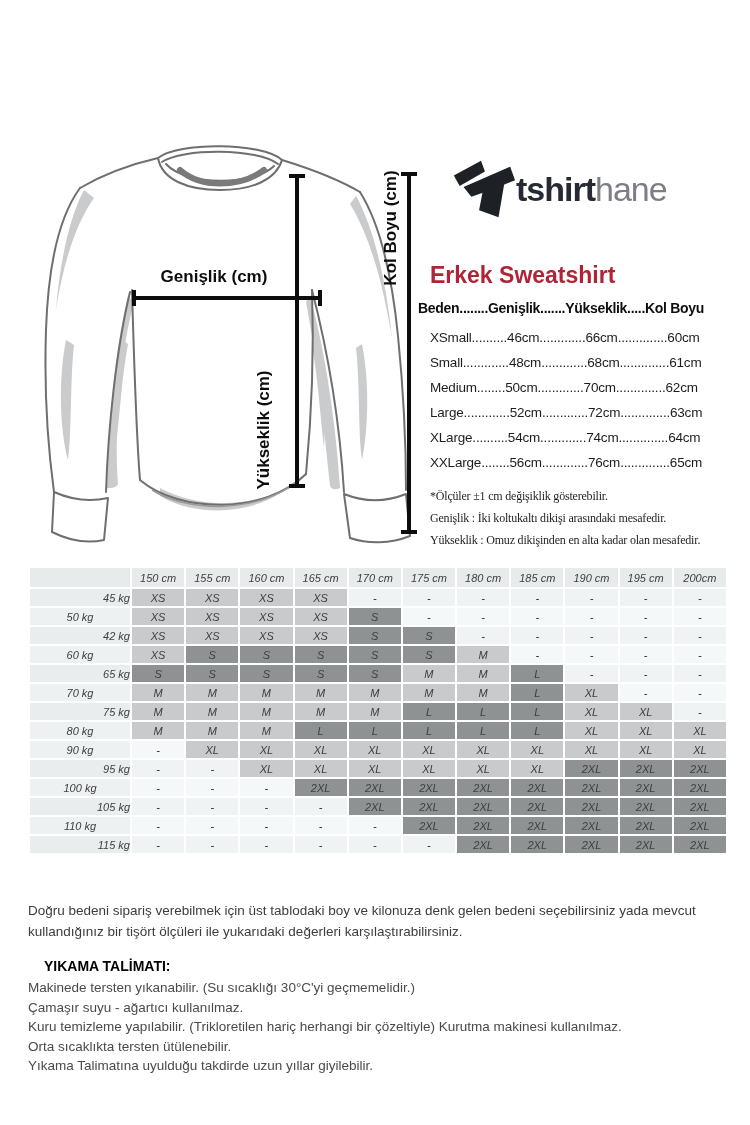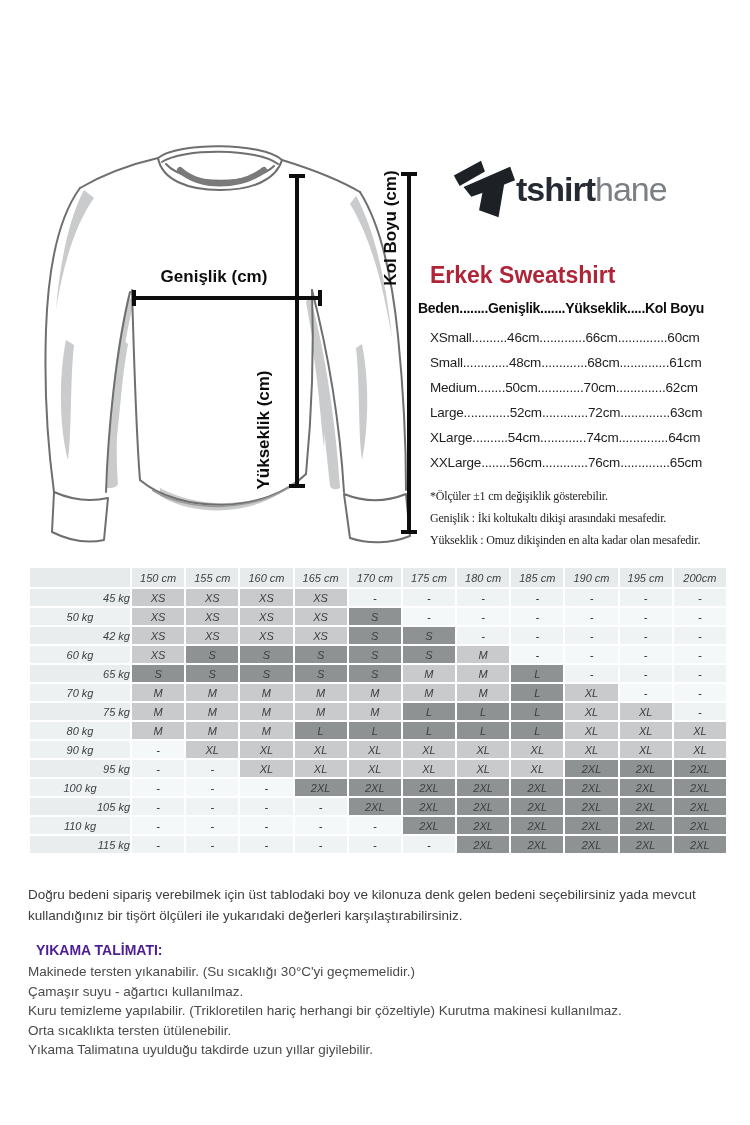--- a/index.html
+++ b/index.html
@@ -31,22 +31,22 @@
   }
   table.matrix col.lblcol{width:100px;}
   table.matrix thead th{background:#e8ebec;height:17px;}
   tr.a th.lbl{background:#e9edee;text-align:right;} tr.b th.lbl{background:#eef1f2;}
   td.empty{color:#9aa0a3;font-size:10px;}
   tr.a td.empty{background:#eff3f4;} tr.b td.empty{background:#f5f8f9;}
   td.light{background:#c8cacb;}
   td.dark{background:#8f9293;}
   
   .footer{position:absolute;left:28px;top:884px;width:702px;}
-  .footer .para{font-size:13.5px;line-height:21px;color:#3c3c3c;margin:0 0 16px 0;}
-  .wash-title{font-size:14px;font-weight:700;color:#4c1d95;margin:0 0 4px 8px;}
+  .footer .para{font-size:13.5px;line-height:21px;color:#3c3c3c;margin:16px 0 16px 0;}
+  .wash-title{font-size:14px;font-weight:700;color:#000000;margin:0 0 4px 16px;}
   .wash-line{font-size:13.5px;line-height:19.5px;color:#4a4a4a;}
 </style>
 </head>
 <body>
 
 <div class="diagram">
   <svg width="410" height="412" viewBox="0 0 410 412">
 
     <g fill="#b7babb" opacity="0.75" stroke="none">
       <path d="M118 156 C104 214 98 290 97 348 C102 348 106 348 108 344 C104 288 110 214 124 162 Z"></path>

